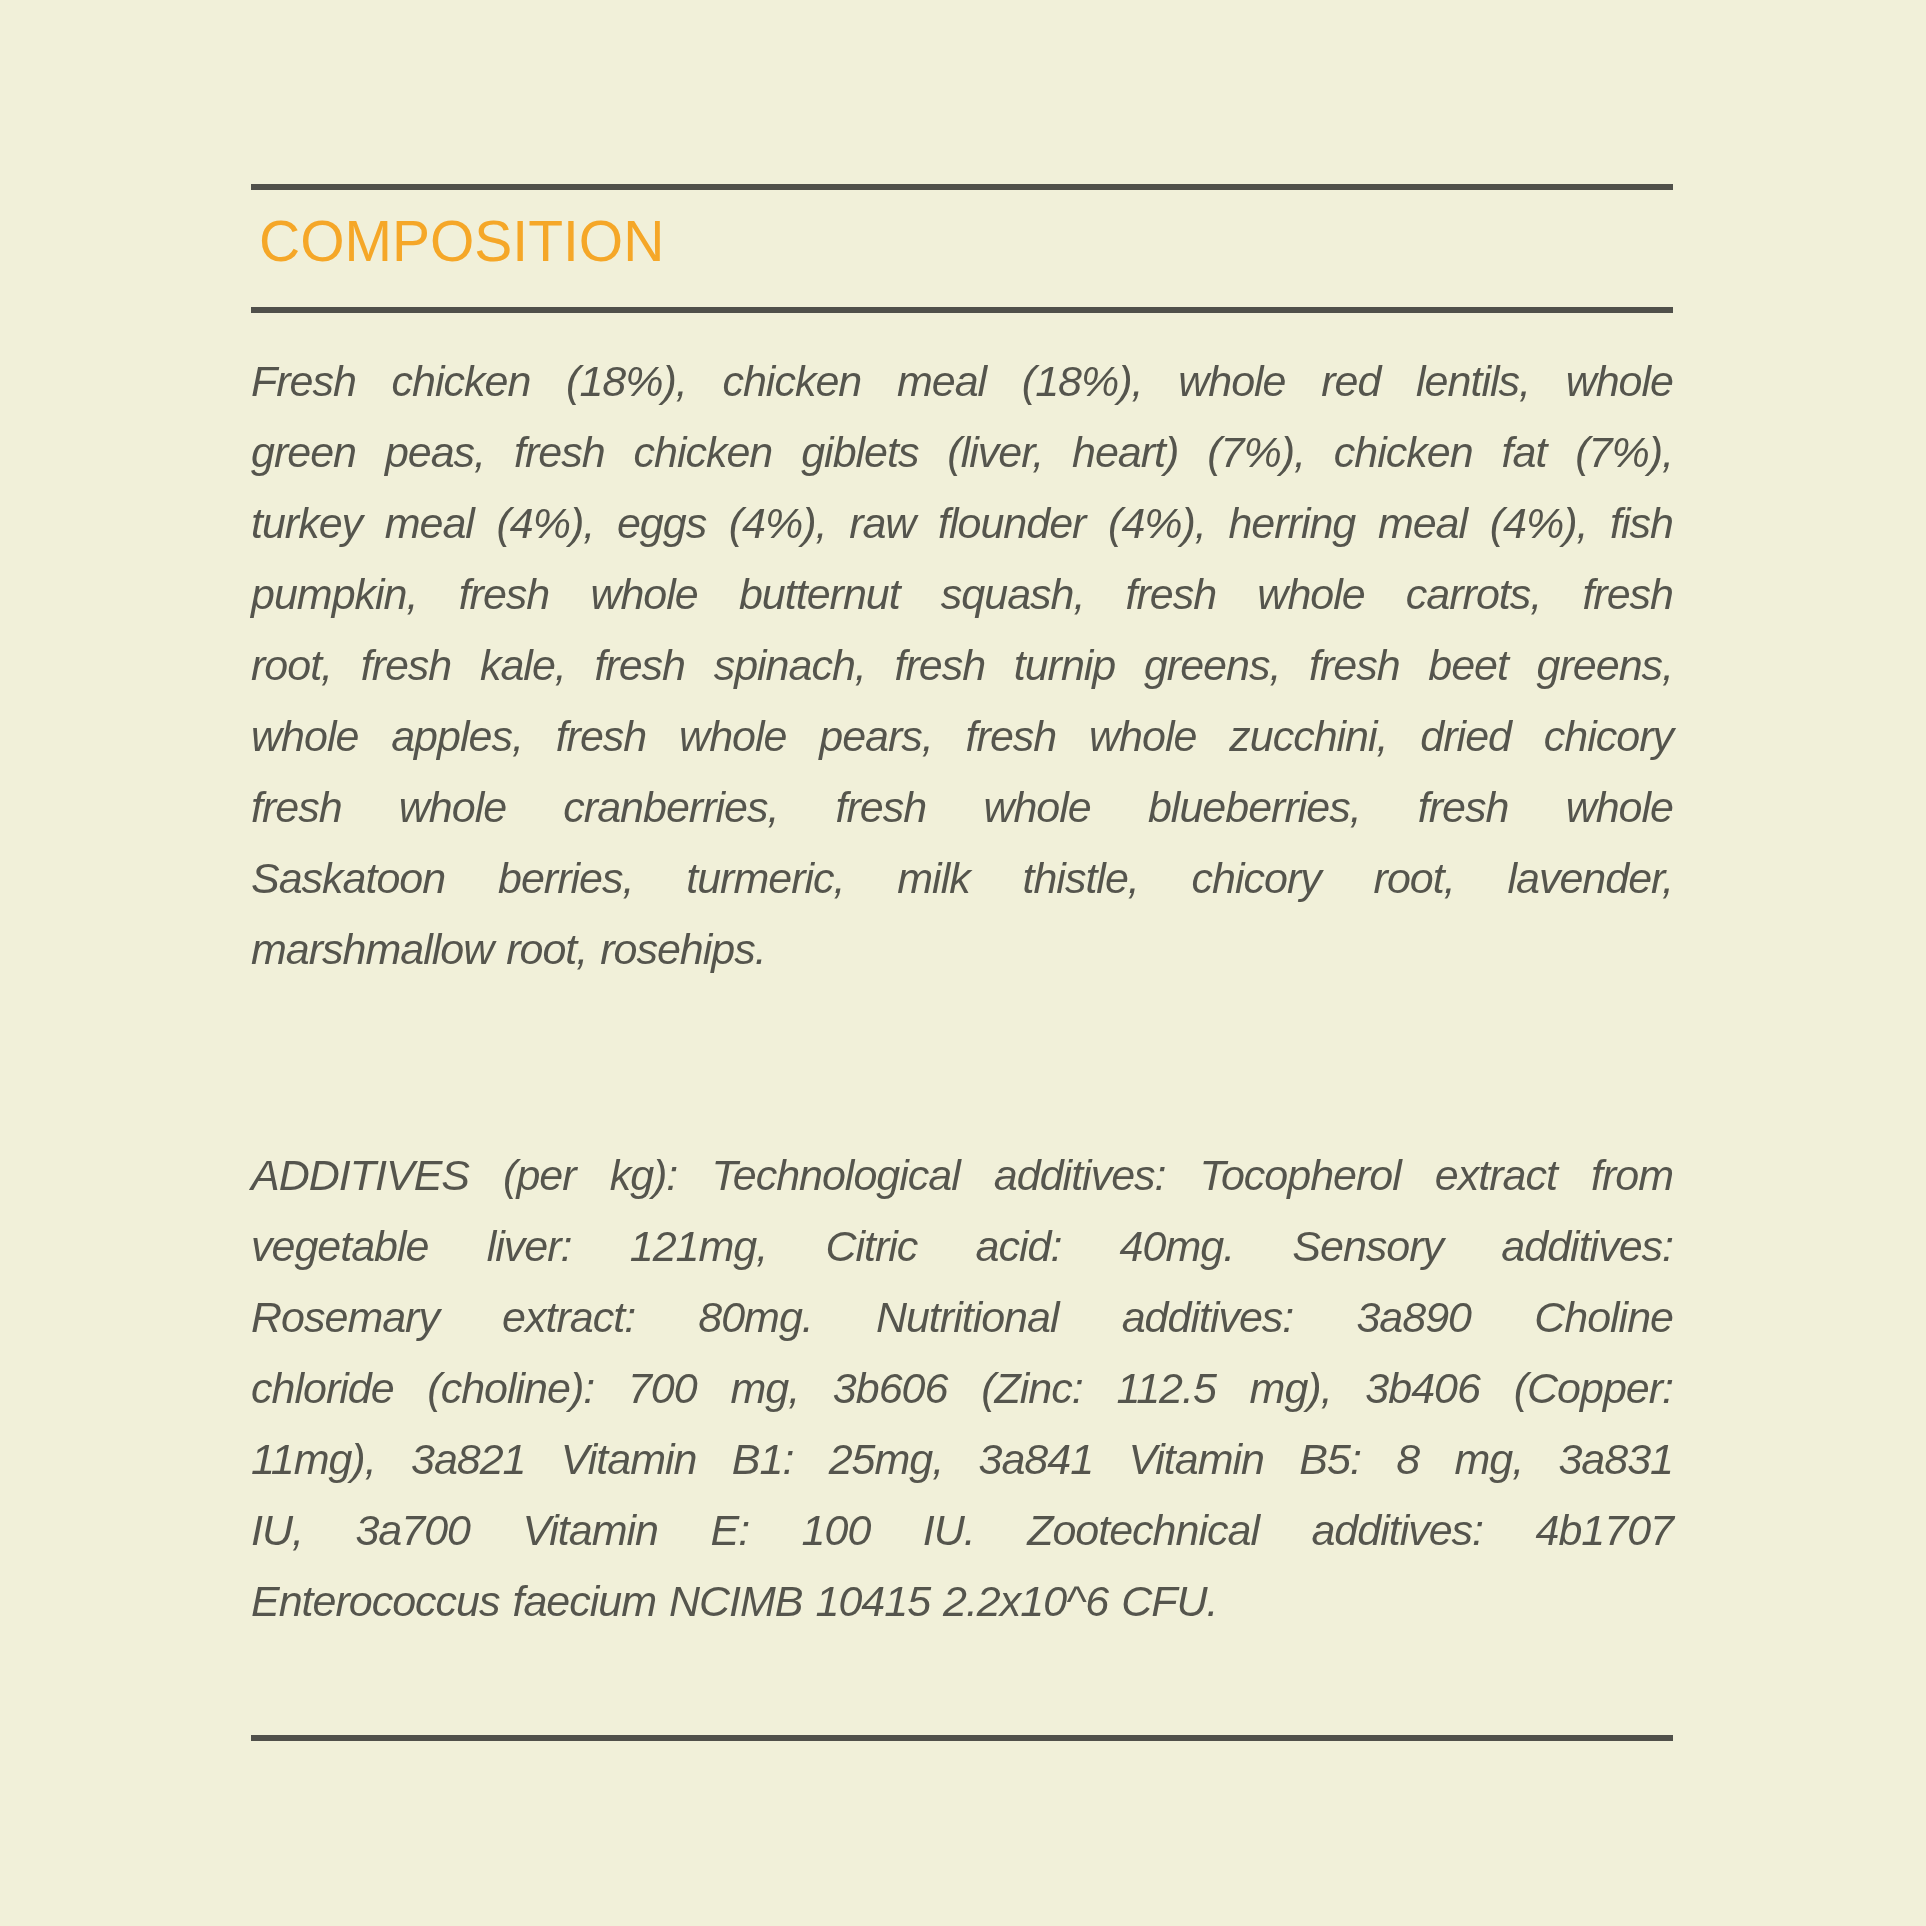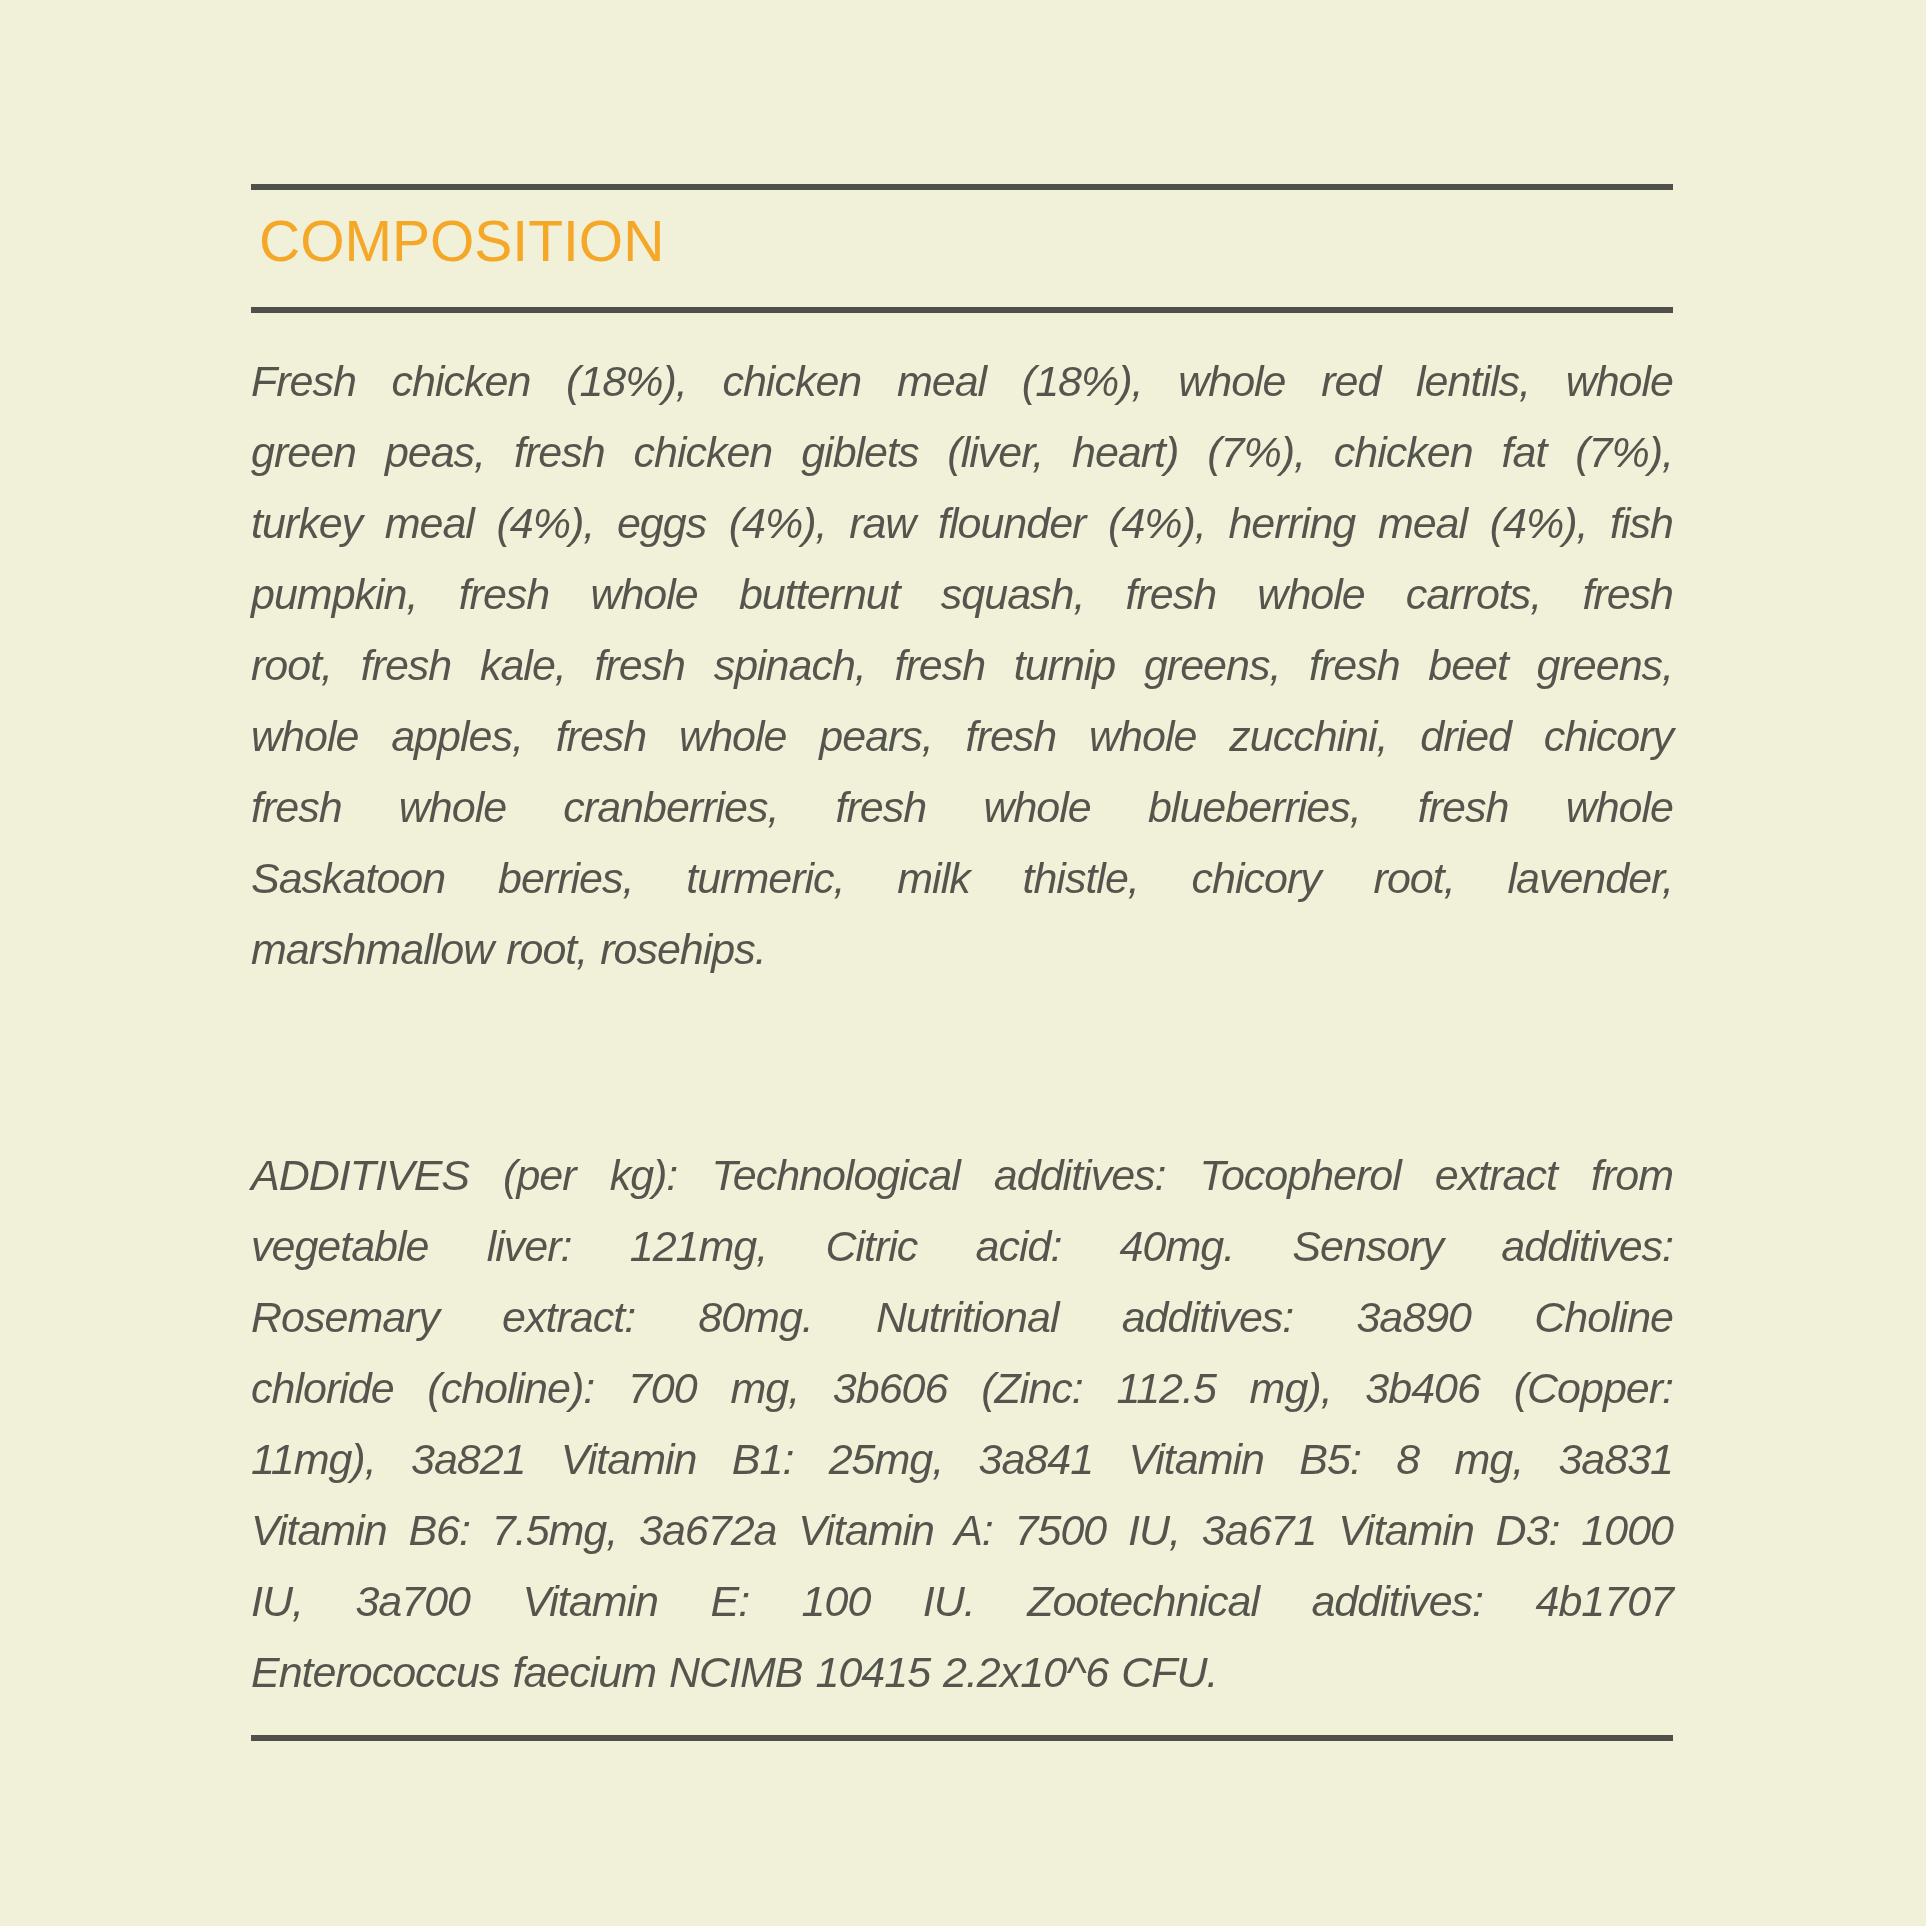--- a/index.html
+++ b/index.html
@@ -85,19 +85,18 @@
       <div class="jline">fresh whole cranberries, fresh whole blueberries, fresh whole</div>
       <div class="jline">Saskatoon berries, turmeric, milk thistle, chicory root, lavender,</div>
       <div class="jline last">marshmallow root, rosehips.</div>
     </div>
   <div class="para" id="additives-paragraph">
       <div class="jline">ADDITIVES (per kg): Technological additives: Tocopherol extract from</div>
       <div class="jline">vegetable liver: 121mg, Citric acid: 40mg. Sensory additives:</div>
       <div class="jline">Rosemary extract: 80mg. Nutritional additives: 3a890 Choline</div>
       <div class="jline">chloride (choline): 700 mg, 3b606 (Zinc: 112.5 mg), 3b406 (Copper:</div>
       <div class="jline">11mg), 3a821 Vitamin B1: 25mg, 3a841 Vitamin B5: 8 mg, 3a831</div>
-      <div class="jline">Vitamin B6: 7.5mg, 3a672a Vitamin A: 7500 IU, 3a671 Vitamin D3: 1000</div>
       <div class="jline">IU, 3a700 Vitamin E: 100 IU. Zootechnical additives: 4b1707</div>
       <div class="jline last">Enterococcus faecium NCIMB 10415 2.2x10^6 CFU.</div>
     </div>
   <div class="rule rule-bottom"></div>
 </div>
 
 
 </body></html>

